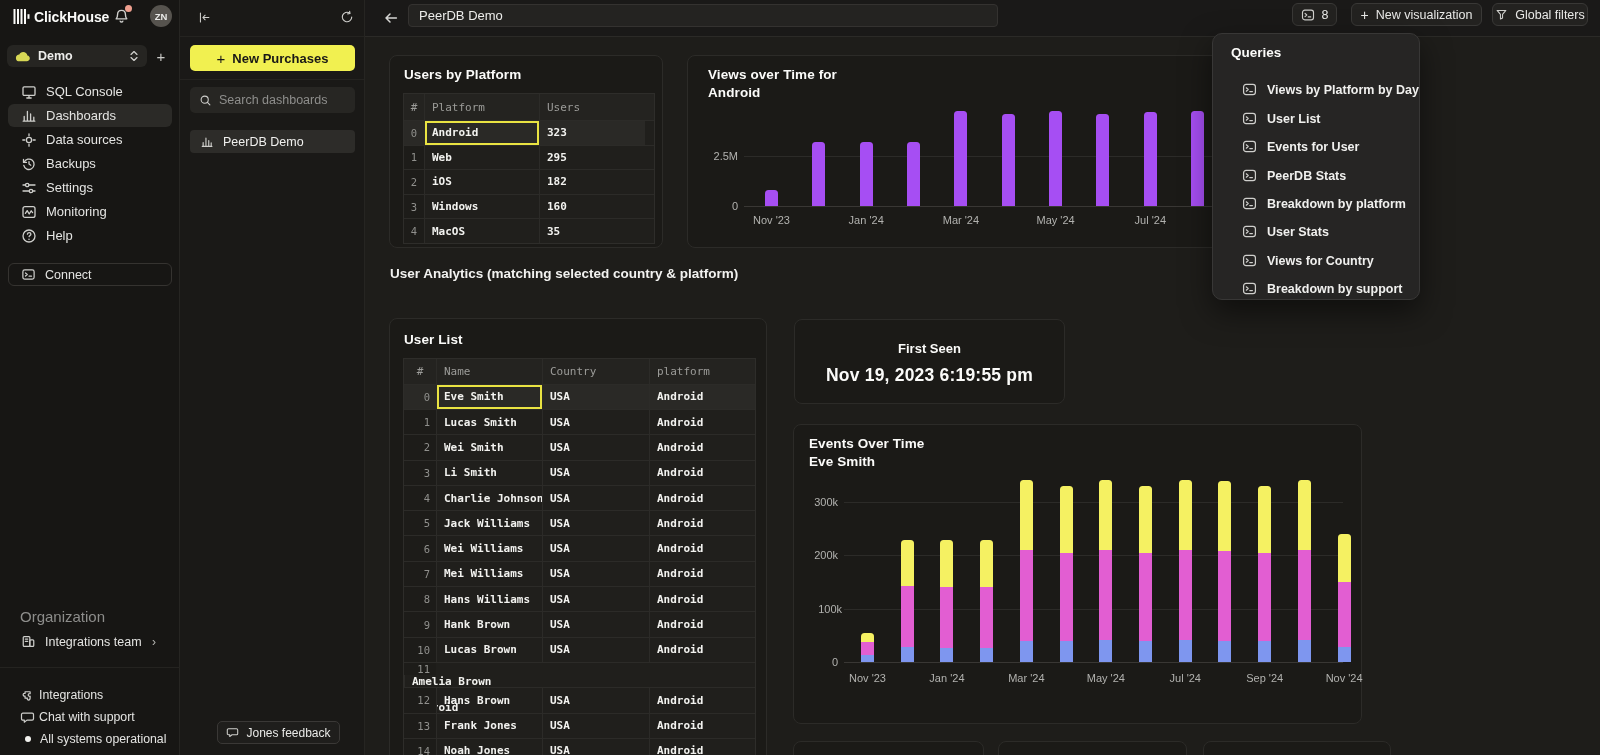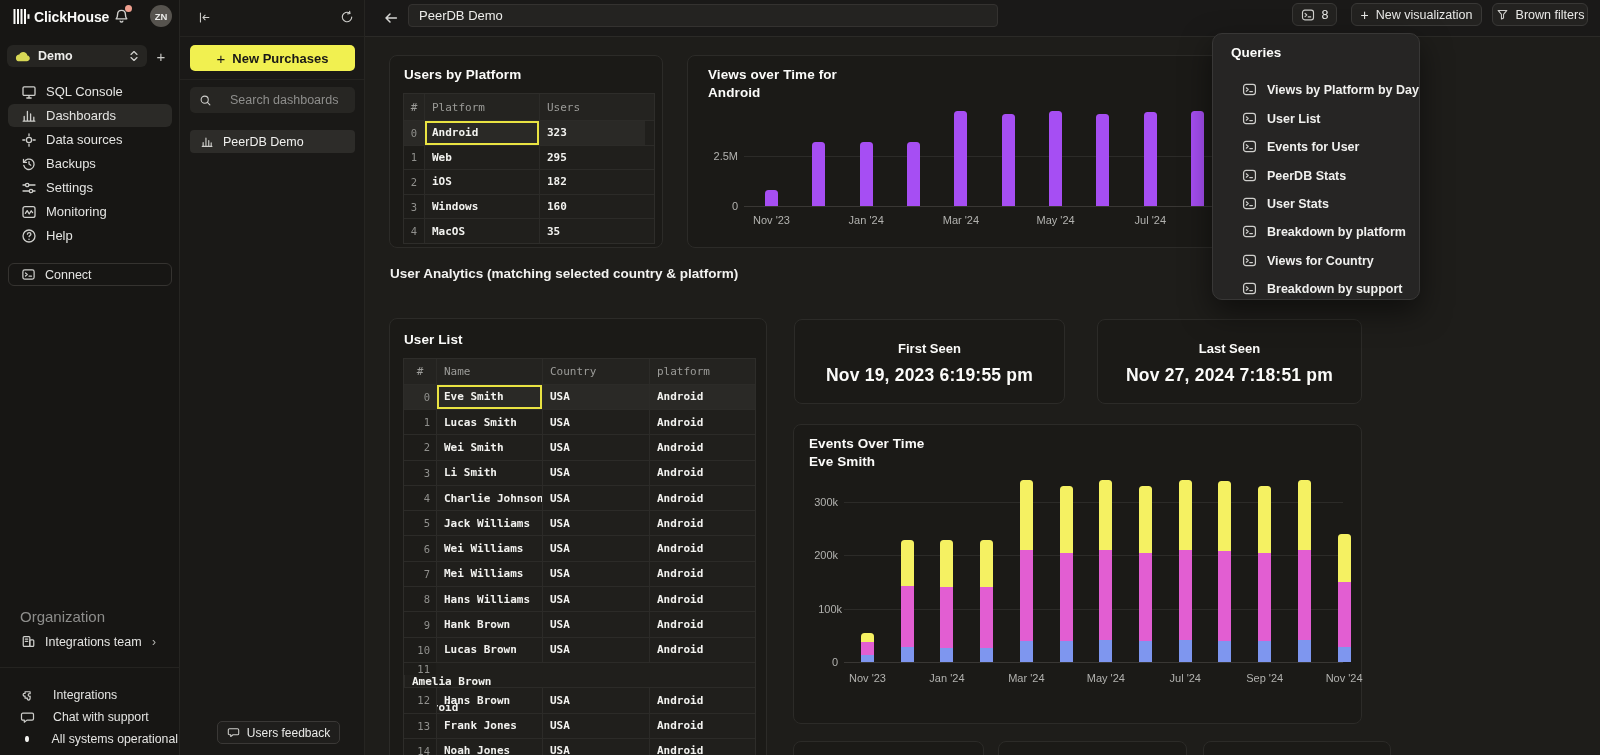--- a/index.html
+++ b/index.html
@@ -17,30 +17,30 @@
 .svc{position:absolute;left:7px;top:45px;width:140px;height:22px;background:#262522;border-radius:6px;display:flex;align-items:center;padding:0 8px;gap:8px}
 .svc-label{font-size:12.5px;font-weight:600;color:#ededeb;flex:1}
 .svc-plus{position:absolute;left:150px;top:45px;width:22px;height:22px;display:flex;align-items:center;justify-content:center;color:#c9c9c6;font-size:15px}
 .nav-item{position:absolute;left:8px;width:164px;height:23px;border-radius:6px;display:flex;align-items:center;padding-left:13px;gap:9px;font-size:13px;font-weight:500;color:#e4e4e2}
 .nav-item.active{background:#2b2a27}
 .connect{position:absolute;left:8px;top:263px;width:164px;height:23px;border:1px solid #353330;border-radius:6px;display:flex;align-items:center;padding-left:12px;gap:9px;font-size:12.5px;font-weight:500;color:#e4e4e2}
 .org-label{position:absolute;left:20px;top:608px;font-size:15px;color:#8d8d8b}
 .org-team{position:absolute;left:8px;top:630px;width:164px;height:23px;display:flex;align-items:center;padding-left:13px;gap:9px;font-size:12.5px;font-weight:500;color:#e4e4e2}
 .org-chev{position:absolute;right:16px;top:5px;color:#b5b5b2;font-size:12px}
 .side-div{position:absolute;left:0;top:667px;width:180px;border-top:1px solid #242320}
-.foot-item{position:absolute;left:6px;width:172px;height:22px;display:flex;align-items:center;padding-left:14px;gap:18px;font-size:12.3px;font-weight:500;color:#e4e4e2;white-space:nowrap}
+.foot-item{position:absolute;left:6px;width:172px;height:22px;display:flex;align-items:center;padding-left:14px;gap:4px;font-size:12.3px;font-weight:500;color:#e4e4e2;white-space:nowrap}
 .status-dot{width:6px;height:6px;border-radius:50%;background:#f2f2ef;margin:0 5px}
 
 #panel2{position:absolute;left:180px;top:0;width:185px;height:755px;background:#1a1917;border-right:1px solid #262522}
 .p2-top{position:absolute;left:0;top:0;width:100%;height:37px;border-bottom:1px solid #242320}
 .p2-collapse{position:absolute;left:18px;top:11px}
 .p2-refresh{position:absolute;left:160px;top:10px}
 .new-dash{position:absolute;left:10px;top:45px;width:165px;height:26px;background:#f1f050;border-radius:5px;display:flex;align-items:center;justify-content:center;gap:7px;font-size:13px;font-weight:600;color:#191816}
 .p2-div{position:absolute;left:0;top:79px;width:100%;border-top:1px solid #242320}
-.search{position:absolute;left:10px;top:87px;width:165px;height:26px;background:#272623;border-radius:5px;display:flex;align-items:center;padding-left:9px;gap:18px}
+.search{position:absolute;left:10px;top:87px;width:165px;height:26px;background:#272623;border-radius:5px;display:flex;align-items:center;padding-left:9px;gap:7px}
 .search input{background:transparent;border:none;outline:none;color:#e9e9e7;font-size:12.5px;font-family:inherit;width:125px}
 .search input::placeholder{color:#8e8e8c}
 .dash-item{position:absolute;left:10px;top:130px;width:165px;height:23px;background:#2d2c29;border-radius:4px;display:flex;align-items:center;padding-left:10px;gap:9px;font-size:12.5px;font-weight:500;color:#f0f0ee}
 .leave-fb{position:absolute;left:37px;top:721px;width:123px;height:23px;background:#1f1e1c;border:1px solid #3a3836;border-radius:5px;display:flex;align-items:center;justify-content:center;gap:7px;font-size:12px;font-weight:500;color:#e9e9e7}
 
 #topbar{position:absolute;left:365px;top:0;width:1235px;height:37px;background:#1a1918;border-bottom:1px solid #2b2a27}
 .back{position:absolute;left:18px;top:10px}
 .title-input{position:absolute;left:43px;top:4px;width:590px;height:23px;background:#242321;border:1px solid #343230;border-radius:4px;color:#ececea;font-size:13px;font-family:inherit;padding:0 10px;outline:none}
 .tb-btn{position:absolute;top:3px;height:23px;background:#232220;border:1px solid #393836;border-radius:6px;display:flex;align-items:center;justify-content:center;gap:7px;font-size:12.5px;font-weight:500;color:#e9e9e7}
 #btn-count{left:927px;width:45px}
@@ -239,21 +239,21 @@
     <div class="dash-item">
       <svg width="14" height="14" viewBox="0 0 16 16" class="ico">
           <path d="M3.6 13V8.6M6.8 13V3.6M10 13V6.4M12.8 13V9M2.6 13h11"></path>
         </svg>
       <span>PeerDB Demo</span>
     </div>
     <button class="leave-fb" style="cursor:pointer">
       <svg width="13" height="13" viewBox="0 0 16 16" class="ico">
           <path d="M3 3.4h10a1.4 1.4 0 0 1 1.4 1.4v4.6a1.4 1.4 0 0 1-1.4 1.4H7.4L4.6 13v-2.2H3A1.4 1.4 0 0 1 1.6 9.4V4.8A1.4 1.4 0 0 1 3 3.4z"></path>
         </svg>
-      <span>Users feedback</span>
+      <span>Jones feedback</span>
     </button>
   </section>
 
   <div id="topbar">
     <span class="back">
       <svg width="16" height="16" viewBox="0 0 16 16" class="ico" style="stroke:#d6d6d3;stroke-width:1.5">
           <path d="M13.4 8H3M7 4L3 8l4 4"></path>
         </svg>
     </span>
     <input class="title-input" value="PeerDB Demo" style="">
@@ -265,21 +265,21 @@
       <span>8</span>
     </button>
     <button class="tb-btn" id="btn-newviz" style="cursor:pointer">
       <span style="font-size:14px">+</span>
       <span>New visualization</span>
     </button>
     <button class="tb-btn" id="btn-filters" style="cursor:pointer">
       <svg width="13" height="13" viewBox="0 0 16 16" class="ico">
           <path d="M2.6 3h10.8l-4.1 4.9v4.3l-2.6 1.4V7.9z"></path>
         </svg>
-      <span>Brown filters</span>
+      <span>Global filters</span>
     </button>
   </div>
 
   <div class="panel" id="users-panel" style="left:389px;top:55px;width:274px;height:193px">
     <div class="panel-title" style="left:14px;top:10px">Users by Platform</div>
   <div class="ttable" style="left: 13px; top: 37px; width: 252px;">
         <div class="trow th" style="height: 26px;">
           <div class="tc" style="width: 20px; justify-content: center; padding-left: 0px;">#</div>
           <div class="tc" style="width: 115px;">Platform</div>
           <div class="tc" style="width: 115px;">Users</div>
@@ -439,24 +439,20 @@
           <div class="tc tval" style="width: 106px;">Noah Jones</div>
           <div class="tc tval" style="width: 107px;">USA</div>
           <div class="tc tval" style="width: 106px;">Android</div>
         </div>
       </div>
     </div>
 
   <div class="panel stat" style="left:794px;top:319px;width:271px;height:85px">
     <div class="stat-label">First Seen</div>
     <div class="stat-value">Nov 19, 2023 6:19:55 pm</div>
-  </div>
-  <div class="panel stat" style="left:1097px;top:319px;width:265px;height:85px">
-    <div class="stat-label">Last Seen</div>
-    <div class="stat-value">Nov 27, 2024 7:18:51 pm</div>
   </div>
 
   <div class="panel" id="events-panel" style="left:793px;top:424px;width:569px;height:300px">
     <div class="panel-title" style="left:15px;top:10px">
       <div>Events Over Time</div>
       <div>Eve Smith</div>
     </div>
     <div id="events-chart"></div>
   <div class="grid-h axis" style="left: 50px; top: 237px; width: 499px;"></div>
       <div class="ytick" style="left: 4px; top: 237px;">0</div>
@@ -552,29 +548,29 @@
             <path d="M8.3 10.2h2.8"></path>
           </svg>
           <span>PeerDB Stats</span>
         </div>
         <div class="qm-item">
           <svg width="15" height="15" viewBox="0 0 16 16" class="ico">
             <rect x="1.7" y="2.5" width="12.6" height="11" rx="2.6"></rect>
             <path d="M4.6 6.2l2 1.8-2 1.8"></path>
             <path d="M8.3 10.2h2.8"></path>
           </svg>
+          <span>Breakdown by platform</span>
+        </div>
+        <div class="qm-item">
+          <svg width="15" height="15" viewBox="0 0 16 16" class="ico">
+            <rect x="1.7" y="2.5" width="12.6" height="11" rx="2.6"></rect>
+            <path d="M4.6 6.2l2 1.8-2 1.8"></path>
+            <path d="M8.3 10.2h2.8"></path>
+          </svg>
           <span>User Stats</span>
-        </div>
-        <div class="qm-item">
-          <svg width="15" height="15" viewBox="0 0 16 16" class="ico">
-            <rect x="1.7" y="2.5" width="12.6" height="11" rx="2.6"></rect>
-            <path d="M4.6 6.2l2 1.8-2 1.8"></path>
-            <path d="M8.3 10.2h2.8"></path>
-          </svg>
-          <span>Breakdown by platform</span>
         </div>
         <div class="qm-item">
           <svg width="15" height="15" viewBox="0 0 16 16" class="ico">
             <rect x="1.7" y="2.5" width="12.6" height="11" rx="2.6"></rect>
             <path d="M4.6 6.2l2 1.8-2 1.8"></path>
             <path d="M8.3 10.2h2.8"></path>
           </svg>
           <span>Views for Country</span>
         </div>
         <div class="qm-item">

